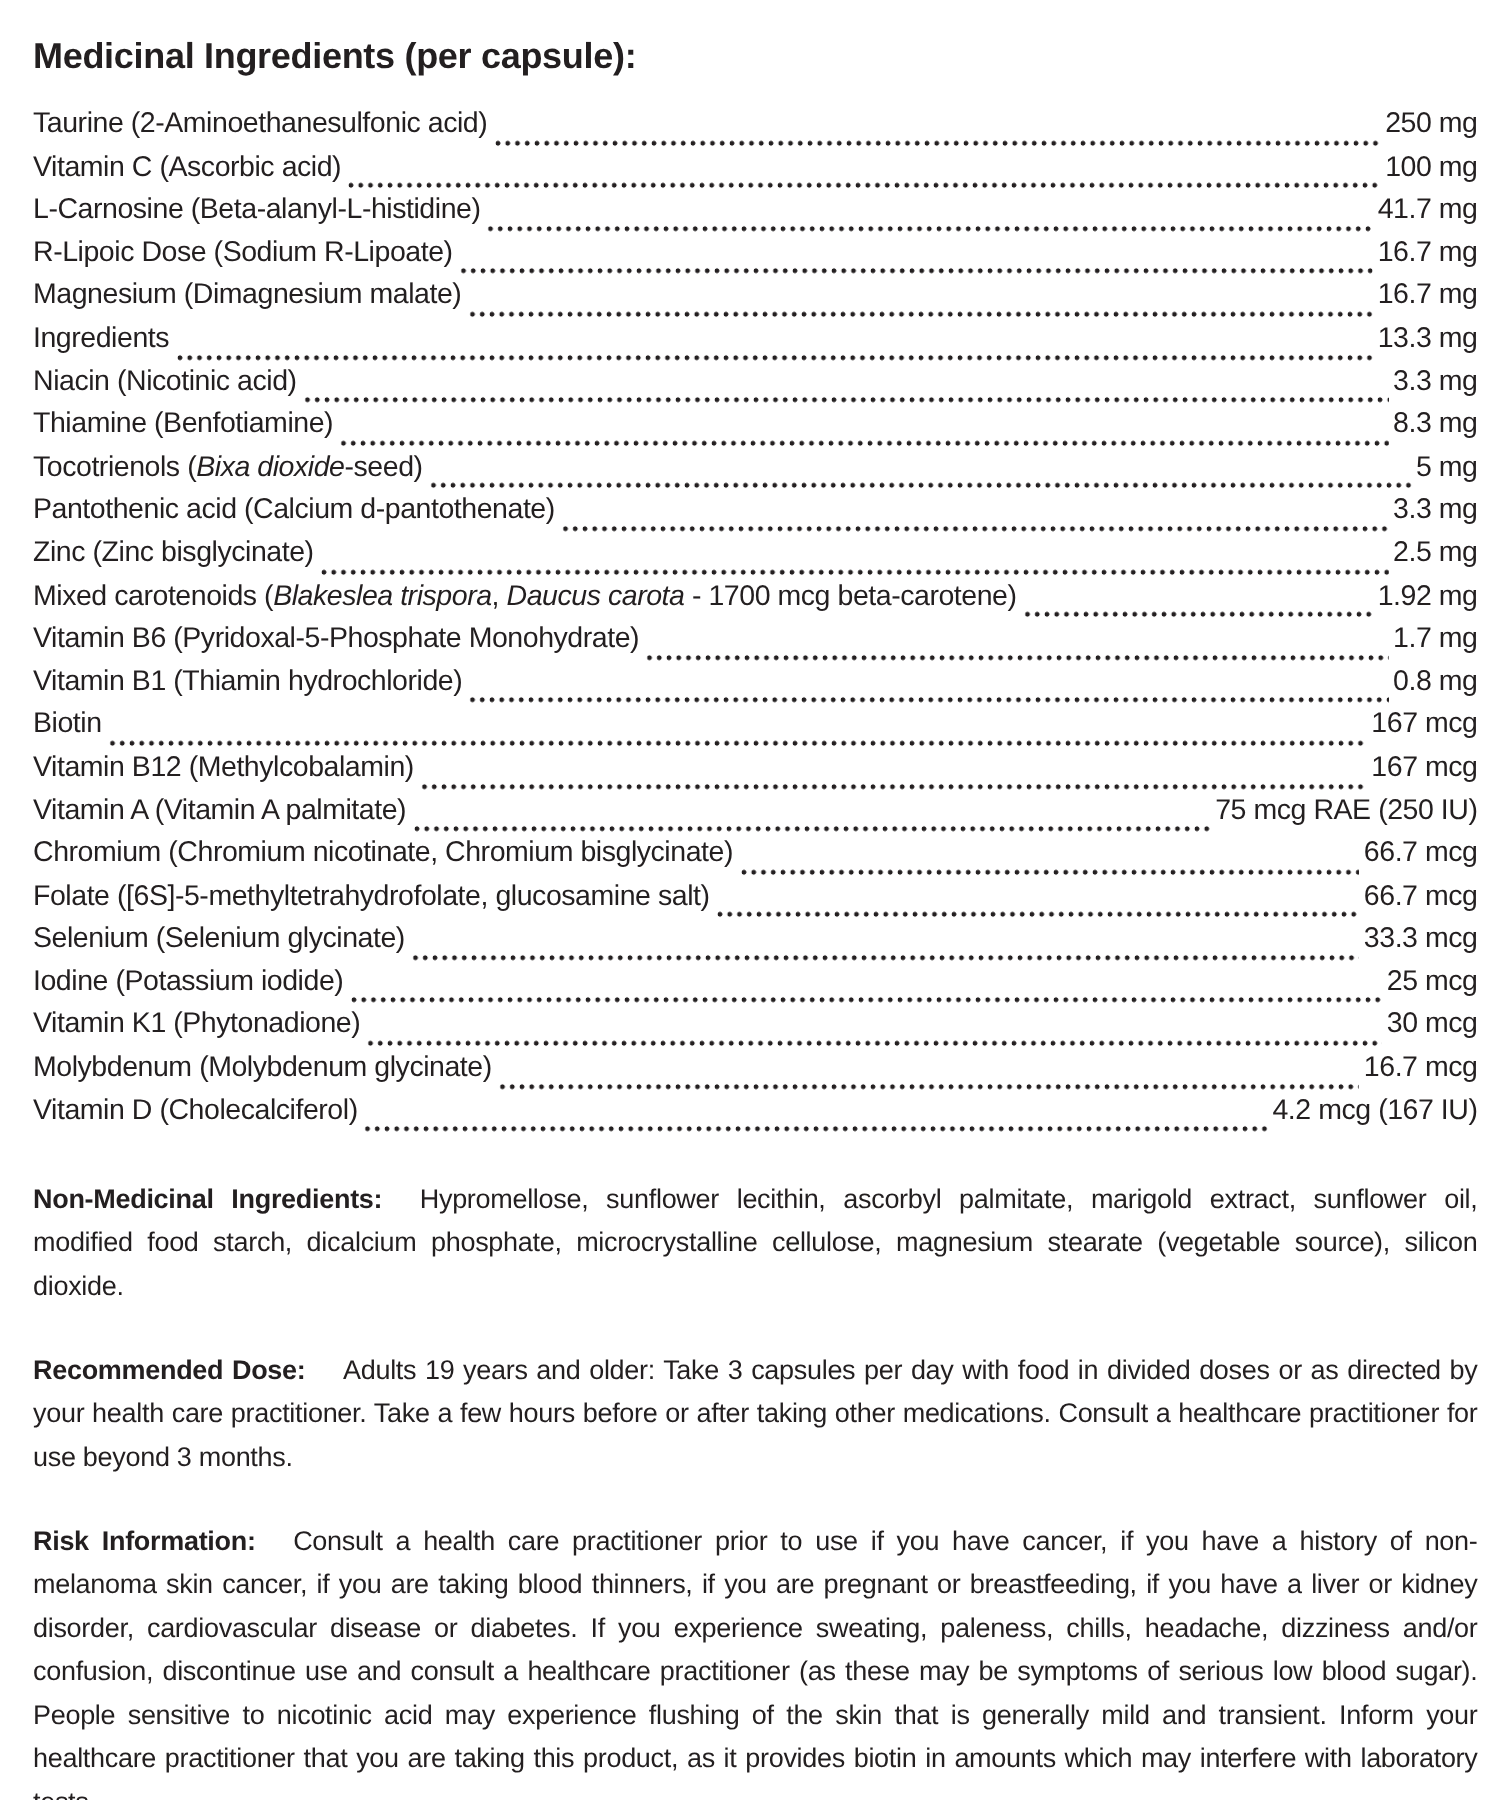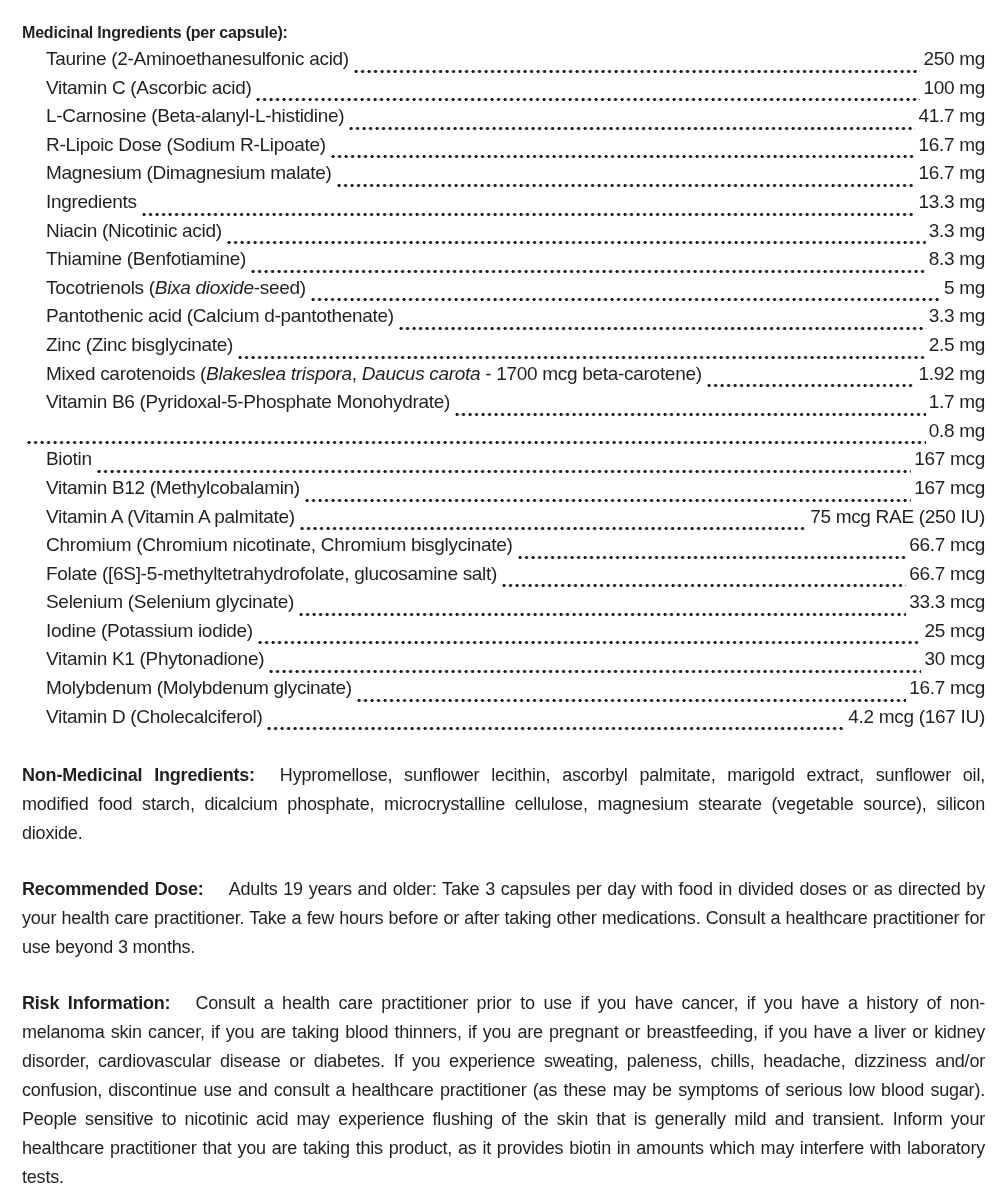--- a/index.html
+++ b/index.html
@@ -9,35 +9,35 @@
     min-height: 1200px;
     margin: 0 auto;
     font-family: "Liberation Sans", sans-serif;
     color: #231f20;
     -webkit-font-smoothing: antialiased;
   }
   .page {
     padding: 24px 22px 30px 22px;
   }
   .heading {
-    font-size: 16px;
+    font-size: 24px;
     font-weight: 700;
     letter-spacing: -0.2px;
-    margin-bottom: 6px;
+    margin-bottom: 20px;
   }
   .ingredients { width: 100%; }
   .row {
     display: flex;
     align-items: baseline;
     height: 28.6px;
     font-size: 19px;
     letter-spacing: -0.3px;
     white-space: nowrap;
   }
-  .row .name { flex: 0 0 auto; margin-left: 24px; }
+  .row .name { flex: 0 0 auto; }
   .row .name i { font-style: italic; }
   .leader {
     flex: 1 1 auto;
     align-self: stretch;
     margin: 0 3px 0 5px;
     background-image: radial-gradient(circle at 2px center, #231f20 1.4px, transparent 1.8px);
     background-size: 6.5px 5px;
     background-repeat: repeat-x;
     background-position: left bottom 3px;
   }
@@ -135,20 +135,21 @@
     </div>
 
     <div class="row">
       <span class="name"><span>Vitamin B6 (Pyridoxal-5-Phosphate Monohydrate)</span></span>
       <span class="leader"></span>
       <span class="amount">1.7 mg</span>
     </div>
 
 
     <div class="row">
+      <span class="name"><span>Vitamin B1 (Thiamin hydrochloride)</span></span>
       <span class="leader"></span>
       <span class="amount">0.8 mg</span>
     </div>
 
 
     <div class="row">
       <span class="name"><span>Biotin</span></span>
       <span class="leader"></span>
       <span class="amount">167 mcg</span>
     </div>

